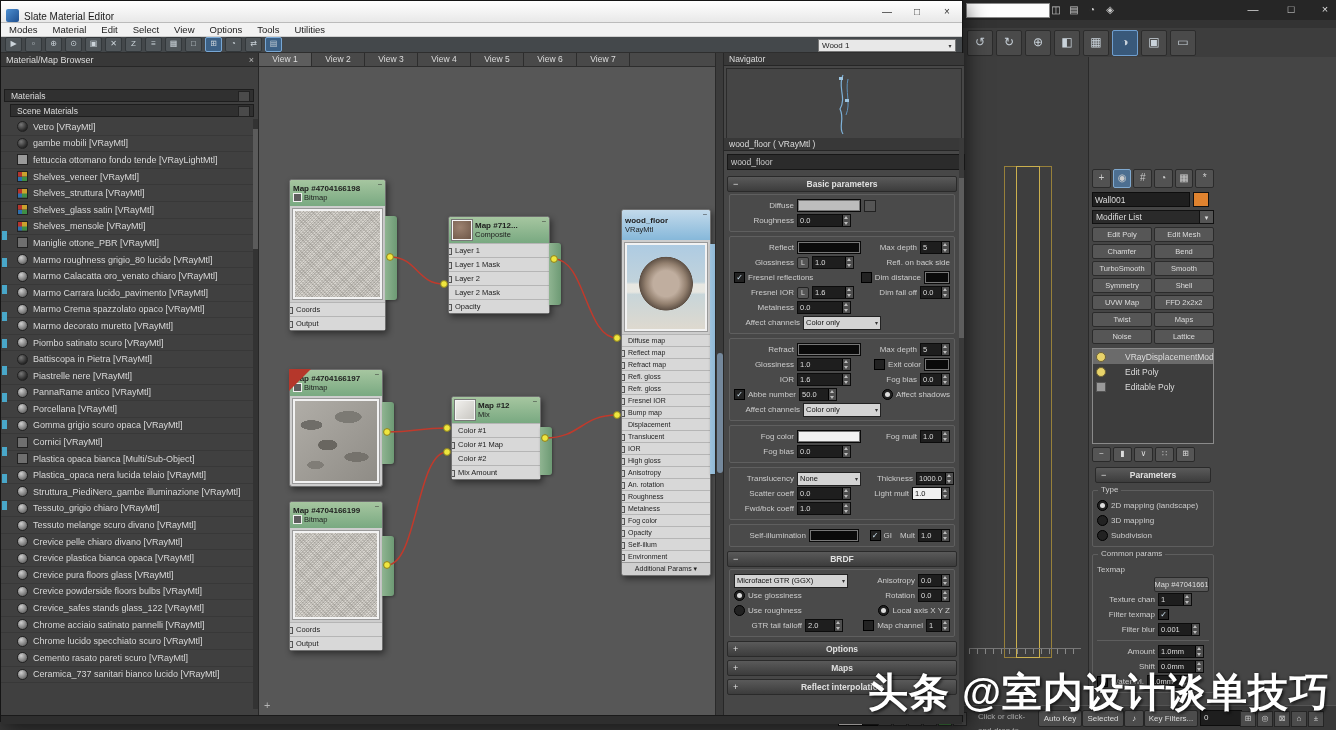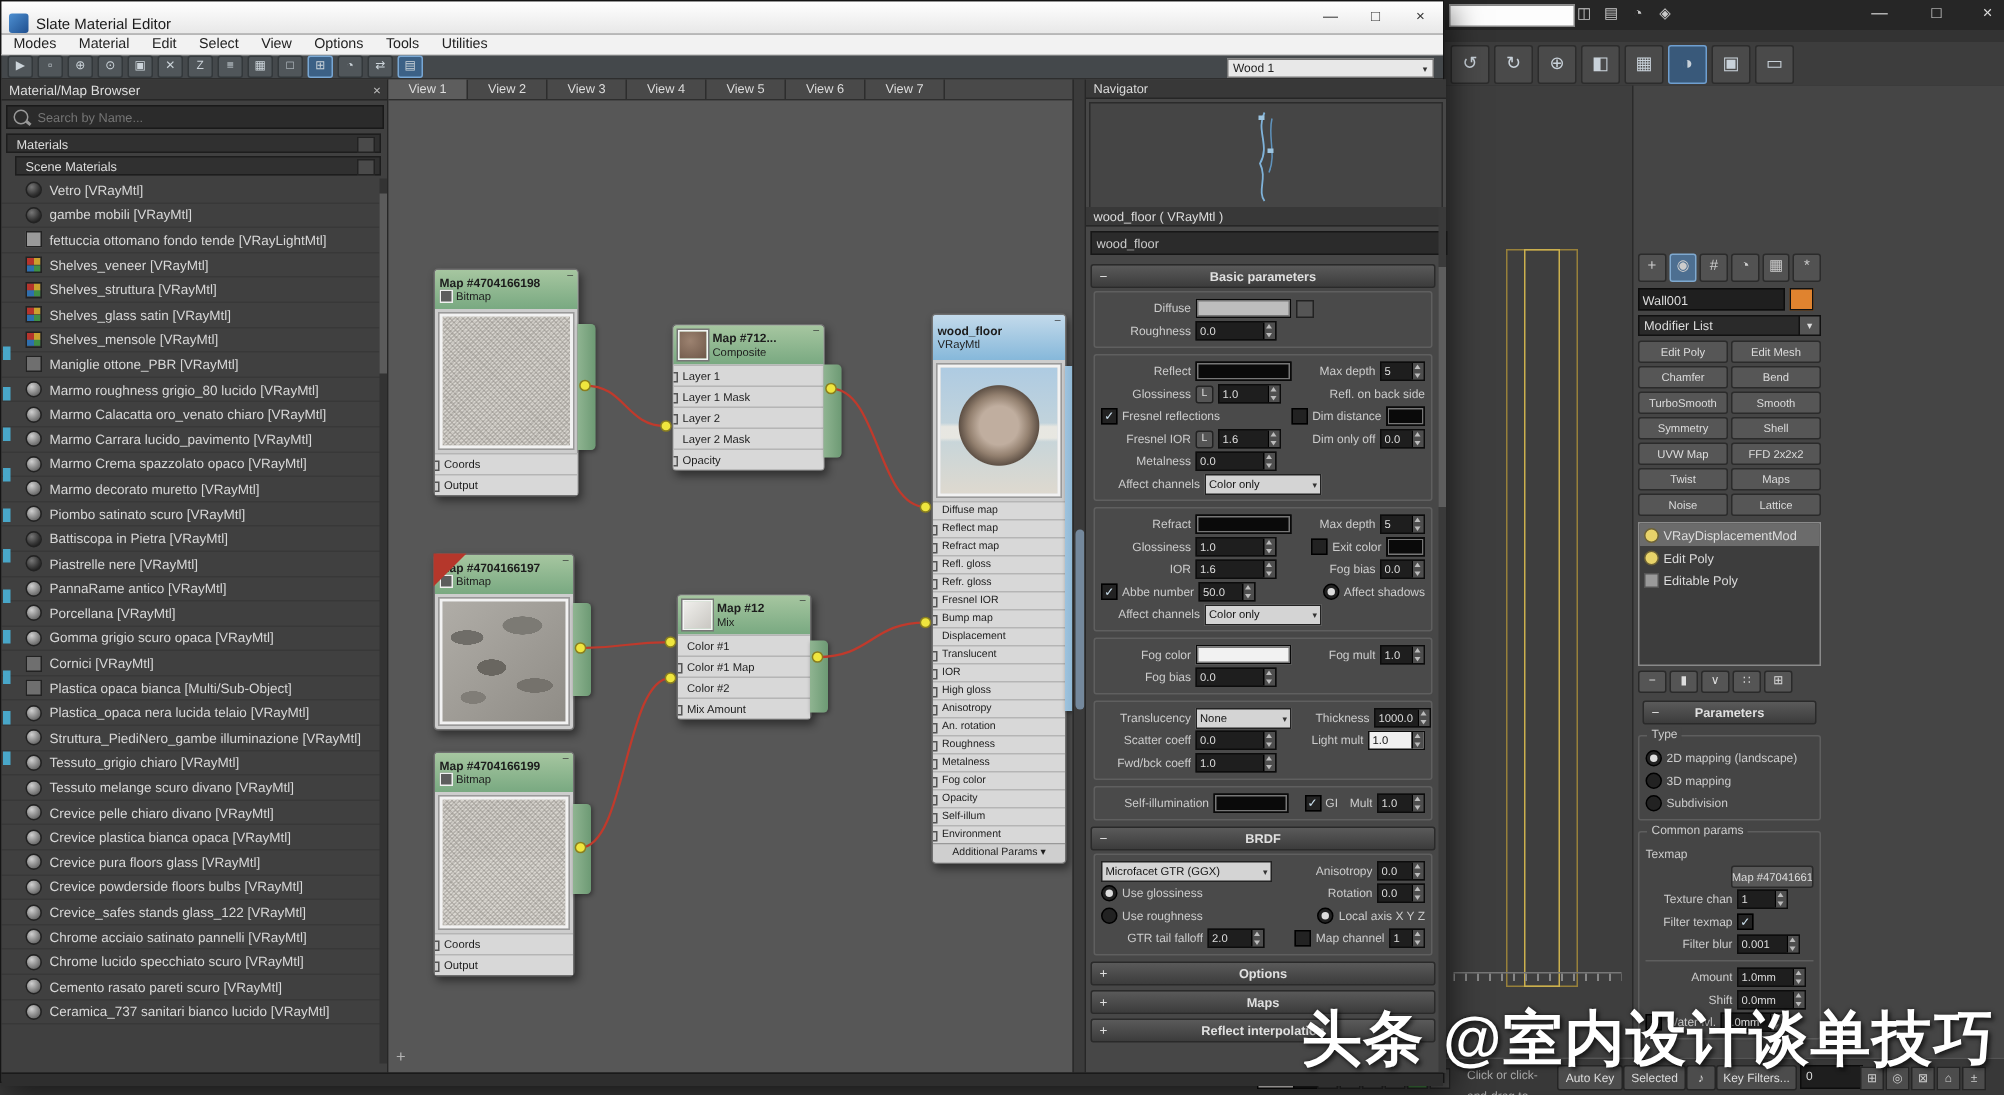--- a/index.html
+++ b/index.html
@@ -31,21 +31,21 @@
   .cmdtab.on{background:#4d6f91;border-color:#7fa9d0;}
   .objname{display:flex;align-items:center;gap:3px;margin-bottom:3px;}
   .objname input{width:92px;height:13px;background:#1f1f1f;border:1px solid #0d0d0d;color:#ddd;font-size:8.5px;padding:0 2px;}
   .objcolor{width:14px;height:13px;border:1px solid #111;}
   .modlist{display:flex;height:14px;margin-bottom:3px;}
   .modlist .ml-txt{flex:1;background:#2a2a2a;border:1px solid #111;color:#ddd;font-size:8.5px;line-height:13px;padding:0 3px;}
   .modlist .ml-arr{width:13px;background:#555;border:1px solid #111;border-left:none;color:#ddd;font-size:7px;text-align:center;line-height:13px;}
   .modgrid{display:grid;grid-template-columns:1fr 1fr;gap:2px;margin-bottom:4px;}
   .modbtn{height:13px;background:#565656;border:1px solid #2b2b2b;border-radius:2px;font-size:7.5px;color:#ddd;text-align:center;line-height:13px;overflow:hidden;white-space:nowrap;}
   .stackbox{height:94px;border:1px solid #8a8a8a;background:#3d3d3d;margin-bottom:3px;overflow:hidden;}
-  .stackitem{height:15px;display:flex;align-items:center;gap:3px;padding-left:3px;font-size:8.5px;color:#ddd;white-space:nowrap;}
+  .stackitem{height:15px;display:flex;align-items:center;gap:19px;padding-left:3px;font-size:8.5px;color:#ddd;white-space:nowrap;}
   .stackitem.sel{background:#6b6b6b;}
   .si-bulb{width:8px;height:8px;border-radius:50%;background:#e8d36a;border:1px solid #6d6236;flex:none;}
   .si-poly{width:8px;height:8px;background:#9a9a9a;border:1px solid #555;flex:none;}
   .stacktools{display:flex;gap:2px;margin-bottom:5px;}
   .sttool{width:17px;height:13px;background:#555;border:1px solid #2a2a2a;border-radius:2px;color:#ddd;font-size:8px;line-height:12px;text-align:center;}
   .cgroup{border:1px solid #5e5e5e;border-radius:2px;margin:7px 0 4px;padding:7px 3px 3px;position:relative;}
   .cgroup>.leg{position:absolute;top:-6px;left:5px;background:#454545;padding:0 3px;font-size:8px;color:#ccc;}
   .chr{height:1px;background:#5e5e5e;margin:3px 1px;}
 
   
@@ -423,24 +423,20 @@
       </span>
     </div>
 
     <div class="sl-content">
 
       <div class="browser">
         <div class="b-hdr">
           <span>Material/Map Browser</span>
           <span class="x">×</span>
         </div>
-        <div class="b-search">
-          <span class="mag"></span>
-          <input placeholder="Search by Name..." style="">
-        </div>
         <div class="b-group" style="top:36px">
           <span>Materials</span><span class="gi"></span>
         </div>
         <div class="b-group" style="top:51px;left:9px;width:244px">
           <span>Scene Materials</span><span class="gi"></span>
         </div>
         <div class="b-list" id="browserList">
             <div class="bitem">
               <span class="bi bi-sd"></span>
               <span>Vetro [VRayMtl]</span>
@@ -802,21 +798,21 @@
                 <span class="pl-sw" style="background: rgb(10, 10, 10); width: 24px;"></span>
               </div>
               <div class="prow">
                 <span class="pl-lbl" style="width: 60px;">Fresnel IOR</span>
                 <span class="pl-L">L</span>
                 <span class="pl-fld" style="width: 40px;">
                   <span class="pl-val">1.6</span>
                   <span class="pl-spin"></span>
                 </span>
                 <span class="flex1"></span>
-                <span class="pl-lbl" style="width: 46px;">Dim only off</span>
+                <span class="pl-lbl" style="width: 46px;">Dim fall off</span>
                 <span class="pl-fld" style="width: 28px;">
                   <span class="pl-val">0.0</span>
                   <span class="pl-spin"></span>
                 </span>
               </div>
               <div class="prow">
                 <span class="pl-lbl" style="width: 60px;">Metalness</span>
                 <span class="pl-fld" style="width: 52px;">
                   <span class="pl-val">0.0</span>
                   <span class="pl-spin"></span>

